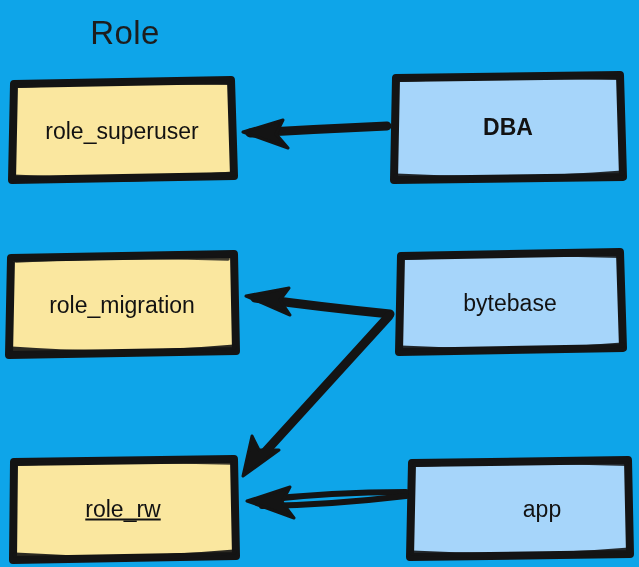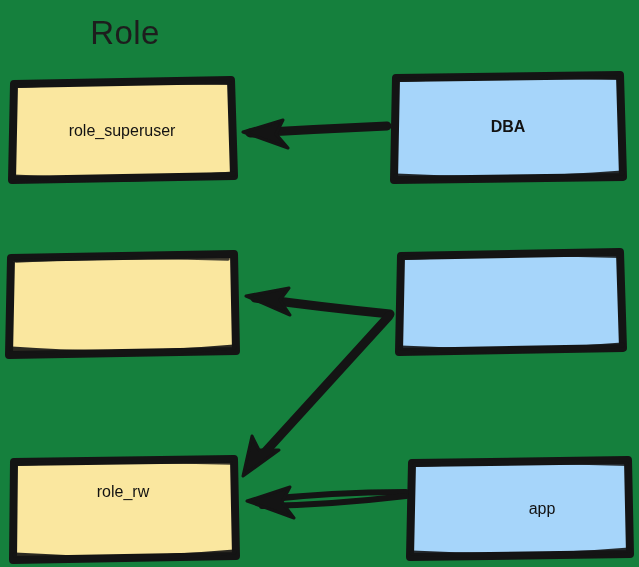--- a/index.html
+++ b/index.html
@@ -10,21 +10,21 @@
   body {
     width: 639px;
     height: 567px;
     overflow: hidden;
     font-family: "Liberation Sans", sans-serif;
   }
   #diagram-root {
     position: relative;
     width: 639px;
     height: 567px;
-    background: #15803d;
+    background: #0ea5e9;
   }
   #diagram-svg {
     position: absolute;
     top: 0;
     left: 0;
     width: 639px;
     height: 567px;
   }
   .col-header {
     position: absolute;
@@ -33,21 +33,21 @@
     font-weight: 400;
     color: #1d1d1d;
     letter-spacing: 0.4px;
     text-align: center;
     white-space: nowrap;
     transform: translateX(-50%);
   }
   .node-label {
     position: absolute;
     font-family: "Liberation Sans", sans-serif;
-    font-size: 16px;
+    font-size: 23px;
     font-weight: 400;
     color: #121212;
     white-space: nowrap;
     transform: translate(-50%, -50%);
     pointer-events: none;
   }
 </style>
 </head>
 <body>
 
@@ -109,18 +109,20 @@
     <g>
       <path d="M406,492 Q330,492 262,500" fill="none" stroke="#141414" stroke-width="6" stroke-linecap="round"></path>
       <path d="M406,496 Q330,505 262,506" fill="none" stroke="#141414" stroke-width="6" stroke-linecap="round"></path>
       <path d="M247,501 L290,487 L282,502 L294,518 Z" fill="#141414" stroke="#141414" stroke-width="3" stroke-linejoin="round"></path>
     </g>
   </svg>
 
   <div class="col-header" style="left:125px; top:14px;">Role</div>
 
   <div class="node-label" style="left:122px; top:131px;">role_superuser</div>
-  <div class="node-label" style="left:123px; top:492px;">role_rw</div>
+  <div class="node-label" style="left:122px; top:305px;">role_migration</div>
+  <div class="node-label" style="left:123px; top:509px;text-decoration:underline;">role_rw</div>
 
   <div class="node-label" style="left:508px; top:127px;font-weight:bold;">DBA</div>
+  <div class="node-label" style="left:510px; top:303px;">bytebase</div>
   <div class="node-label" style="left:542px; top:509px;">app</div>
 
 </div>
 
 </body></html>

